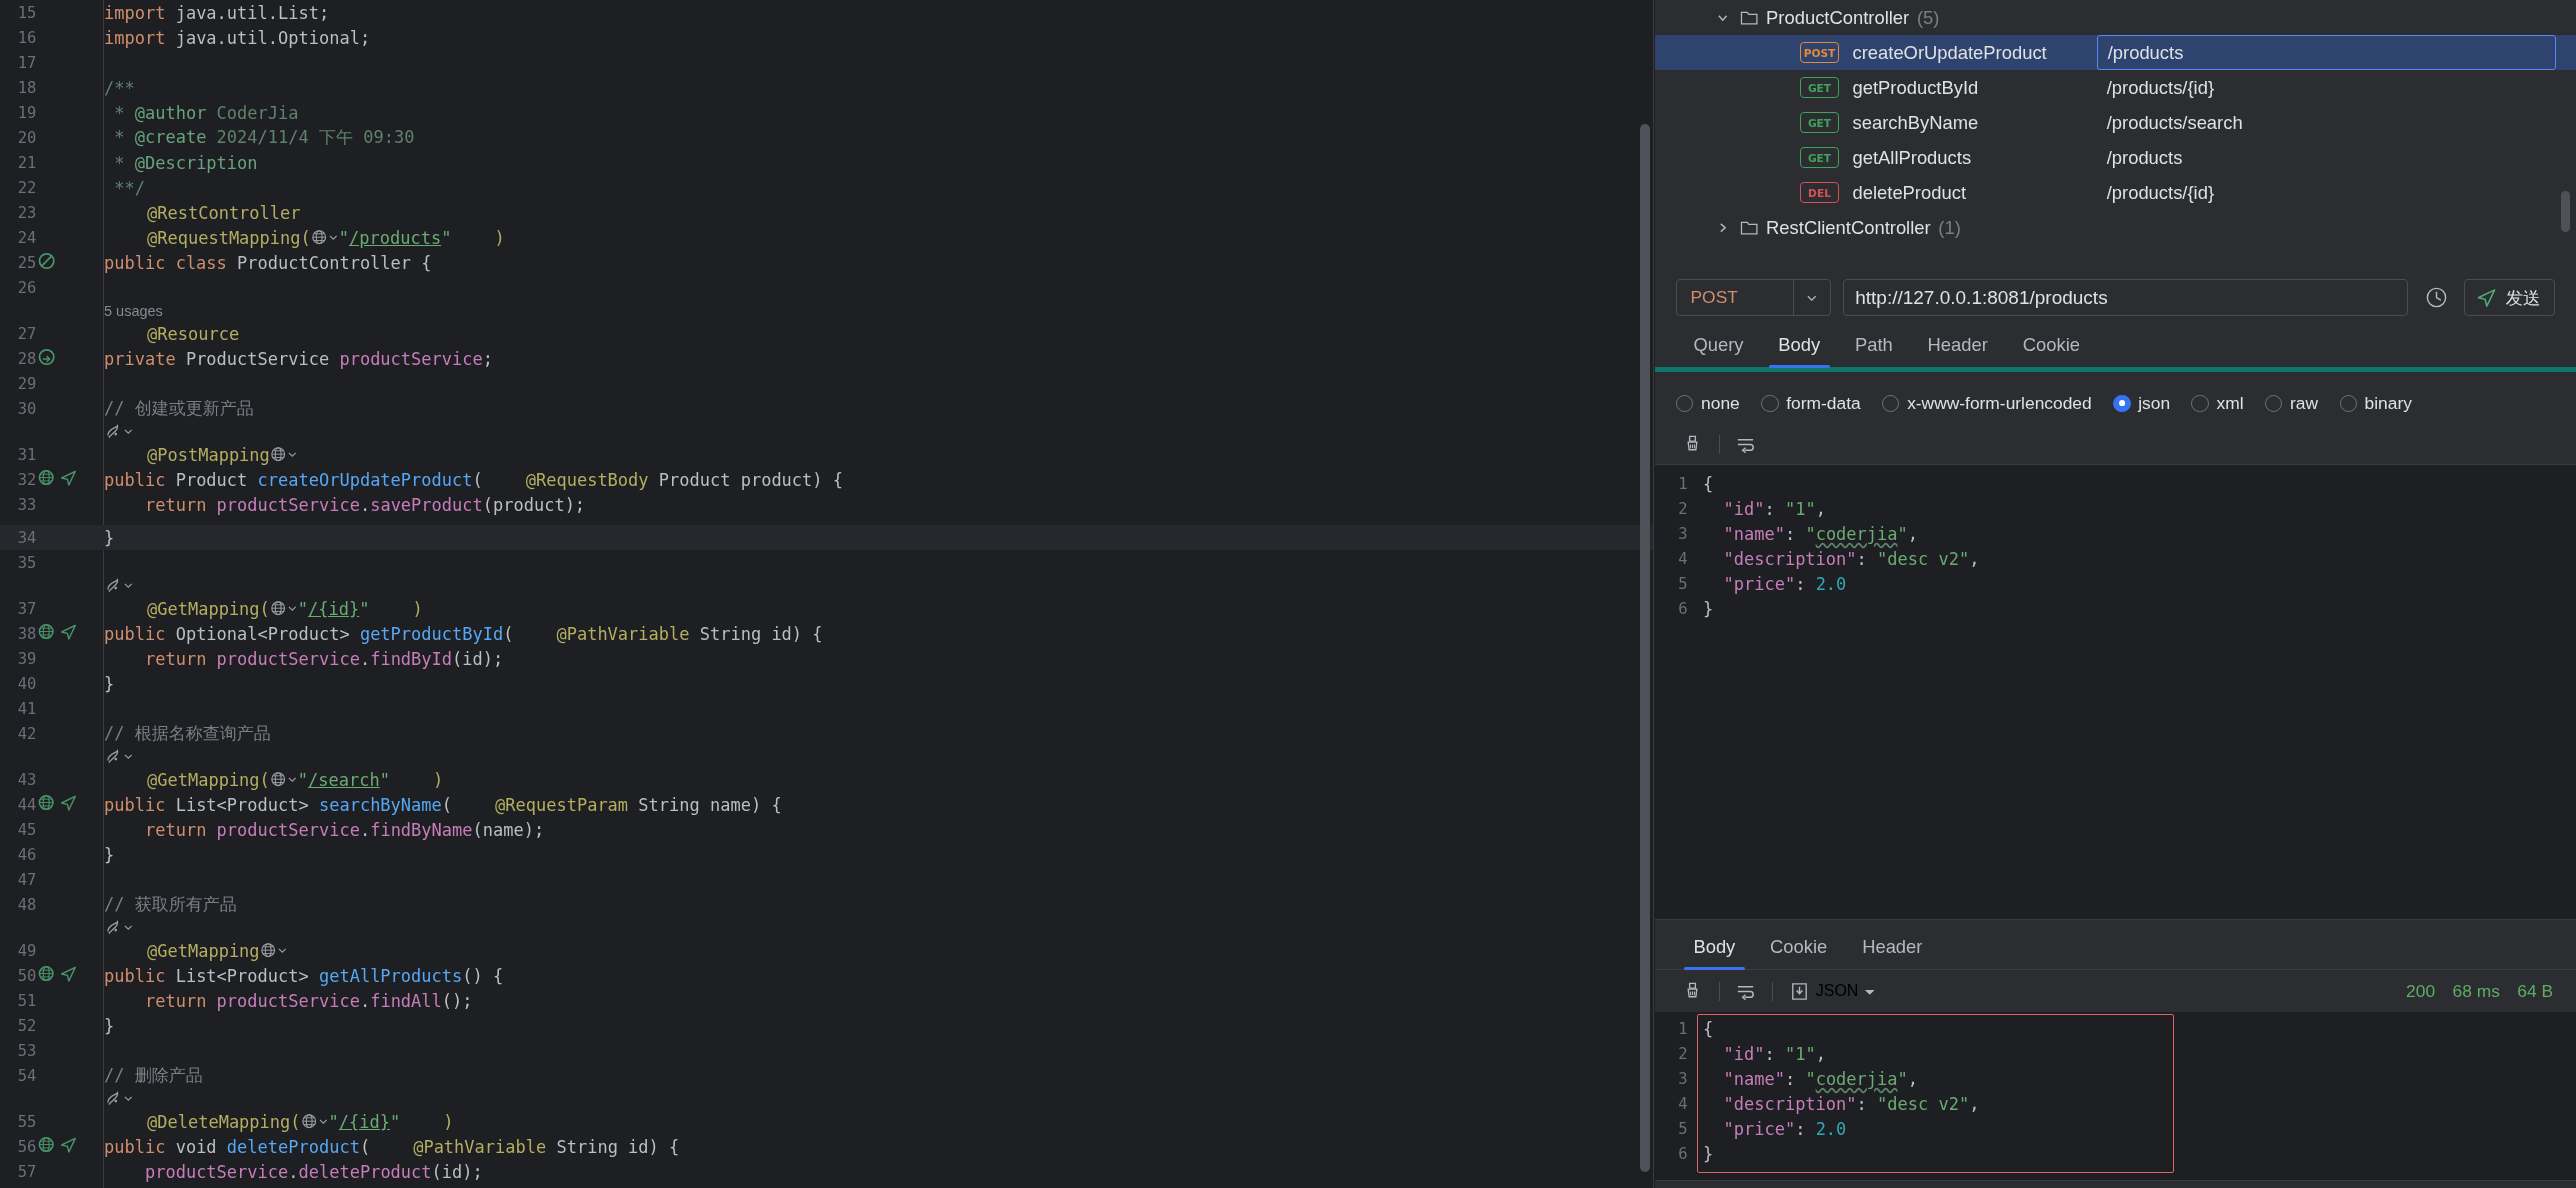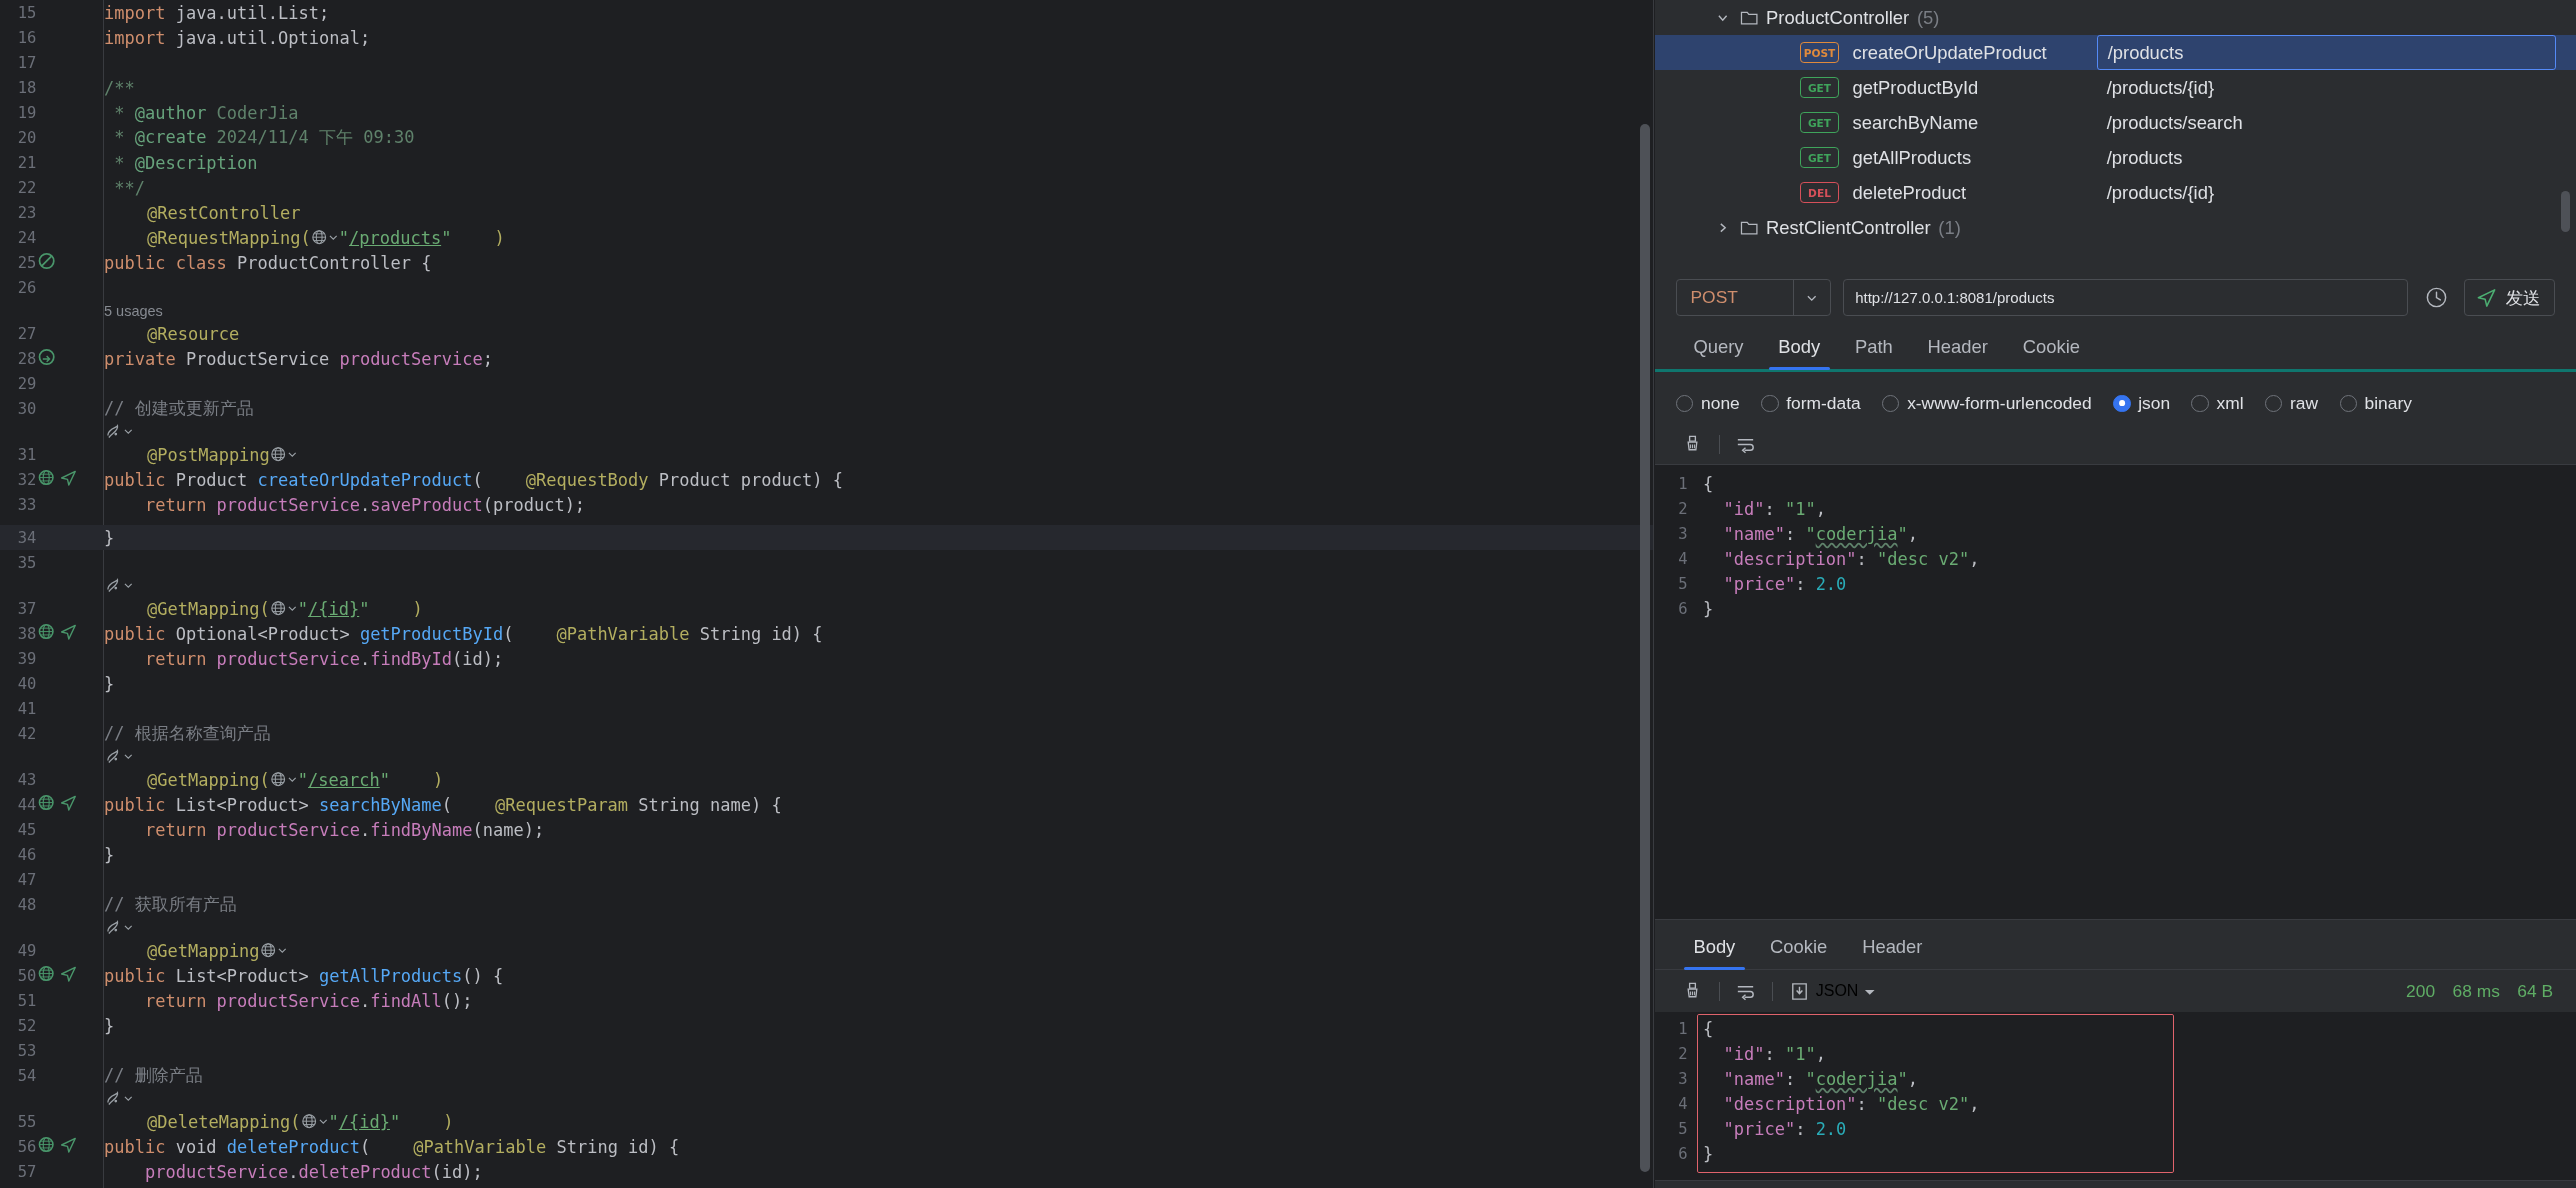--- a/index.html
+++ b/index.html
@@ -154,37 +154,37 @@
     color: #cf8e6d; font-size: 17.4px;
   }
   .method-select .sep {
     width: 37px; height: 100%; border-left: 1px solid #4a4d52;
     display: flex; align-items: center; justify-content: center; color: #b4b8bf;
   }
   .url-input {
     flex: 1; height: 37px;
     background: #2b2d30; border: 1px solid #4a4d52; border-radius: 3.9px;
     display: flex; align-items: center; padding: 0 11.6px;
-    color: #dfe1e5; font-size: 15px;
+    color: #dfe1e5; font-size: 19px;
   }
   .icon-btn {
     width: 33px; height: 33px; display: flex; align-items: center; justify-content: center;
   }
   .send-btn {
     height: 37px; padding: 0 13.5px 0 9.7px;
     border: 1px solid #4a4d52; border-radius: 3.9px;
     display: flex; align-items: center; gap: 7.7px;
     color: #dfe1e5; font-size: 17.4px;
   }
 
   
   .tabs {
     display: flex; align-items: flex-end; gap: 0px;
     padding: 0 21px; height: 50px;
-    border-bottom: 3px solid #0f766e;
+    border-bottom: 5px solid #0f766e;
   }
   .tab {
     position: relative;
     padding: 0 17.4px; height: 44px;
     display: flex; align-items: center;
     color: #b4b8bf; font-size: 18.4px;
   }
   .tab.active { color: #dfe1e5; }
   .tab.active::after {
     content: ""; position: absolute; left: 7.7px; right: 7.7px; bottom: -1px;

